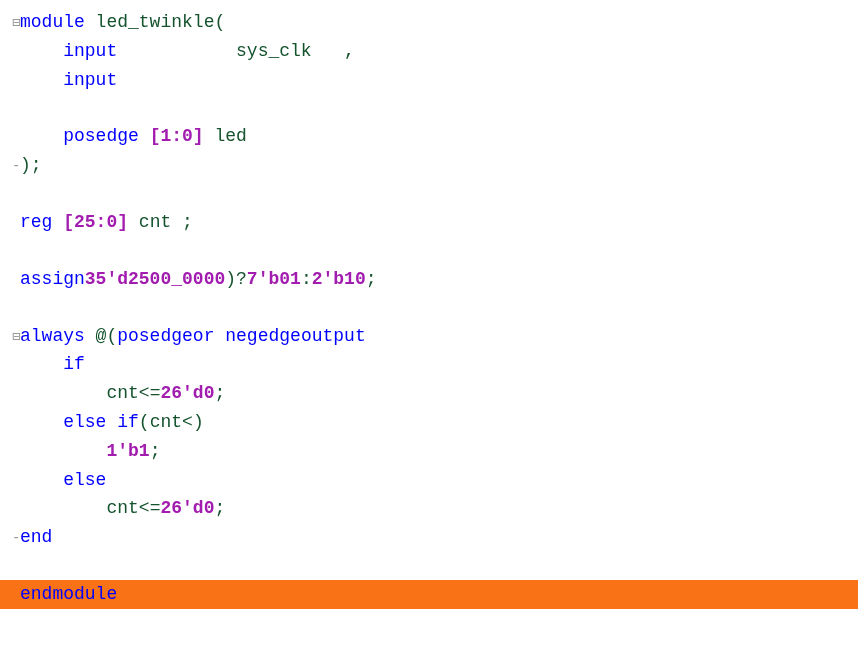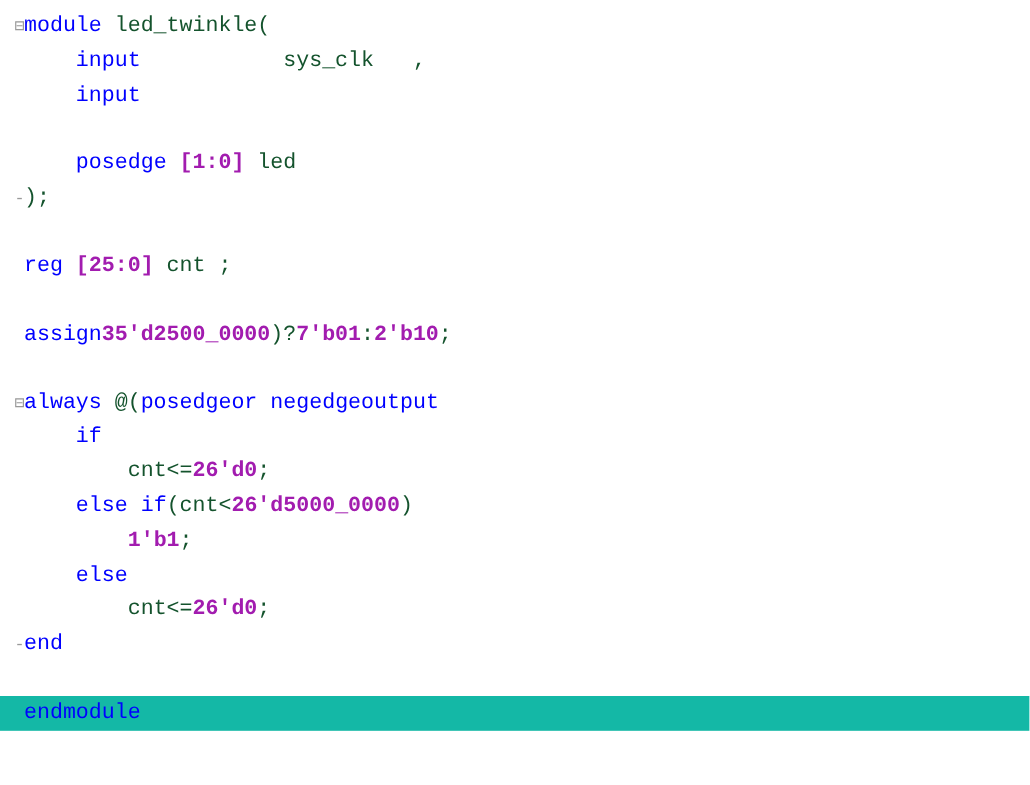--- a/index.html
+++ b/index.html
@@ -29,21 +29,21 @@
 
     .code-line {
       display: flex;
       align-items: baseline;
       padding: 0 12px;
       white-space: pre;
       min-height: 28px;
     }
 
     .code-line.highlighted {
-      background-color: #14b8a6;
+      background-color: #f97316;
     }
 
     .kw-blue {
       color: #0000ff;
       font-weight: normal;
     }
 
     .kw-orange {
       color: #a21caf;
       font-weight: bold;
@@ -120,21 +120,21 @@
 
   <div class="code-line">
     <span class="gutter-marker"> </span><span class="kw-black">    </span><span class="kw-blue">if</span>
   </div>
 
   <div class="code-line">
     <span class="gutter-marker"> </span><span class="kw-black">        </span><span class="kw-black">cnt&lt;=</span><span class="kw-orange">26'd0</span><span class="kw-black">;</span>
   </div>
 
   <div class="code-line">
-    <span class="gutter-marker"> </span><span class="kw-black">    </span><span class="kw-blue">else</span><span class="kw-black"> </span><span class="kw-blue">if</span><span class="kw-black">(cnt&lt;</span><span class="kw-orange">26'd5000_0000</span><span class="kw-black">)</span>
+    <span class="gutter-marker"> </span><span class="kw-black">    </span><span class="kw-blue">else</span><span class="kw-black"> </span><span class="kw-blue">if</span><span class="kw-black">(cnt&lt;</span><span class="kw-black">)</span>
   </div>
 
   <div class="code-line">
     <span class="gutter-marker"> </span><span class="kw-black">        </span><span class="kw-orange">1'b1</span><span class="kw-black">;</span>
   </div>
 
   <div class="code-line">
     <span class="gutter-marker"> </span><span class="kw-black">    </span><span class="kw-blue">else</span>
   </div>
 

